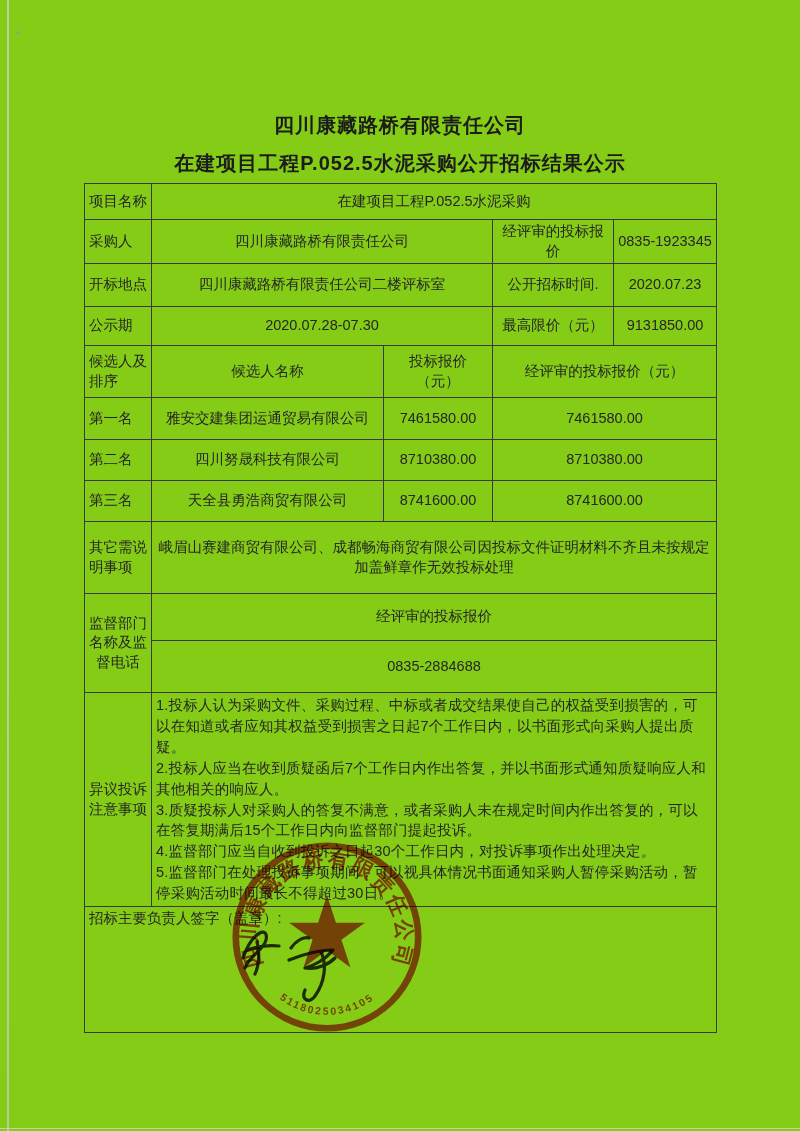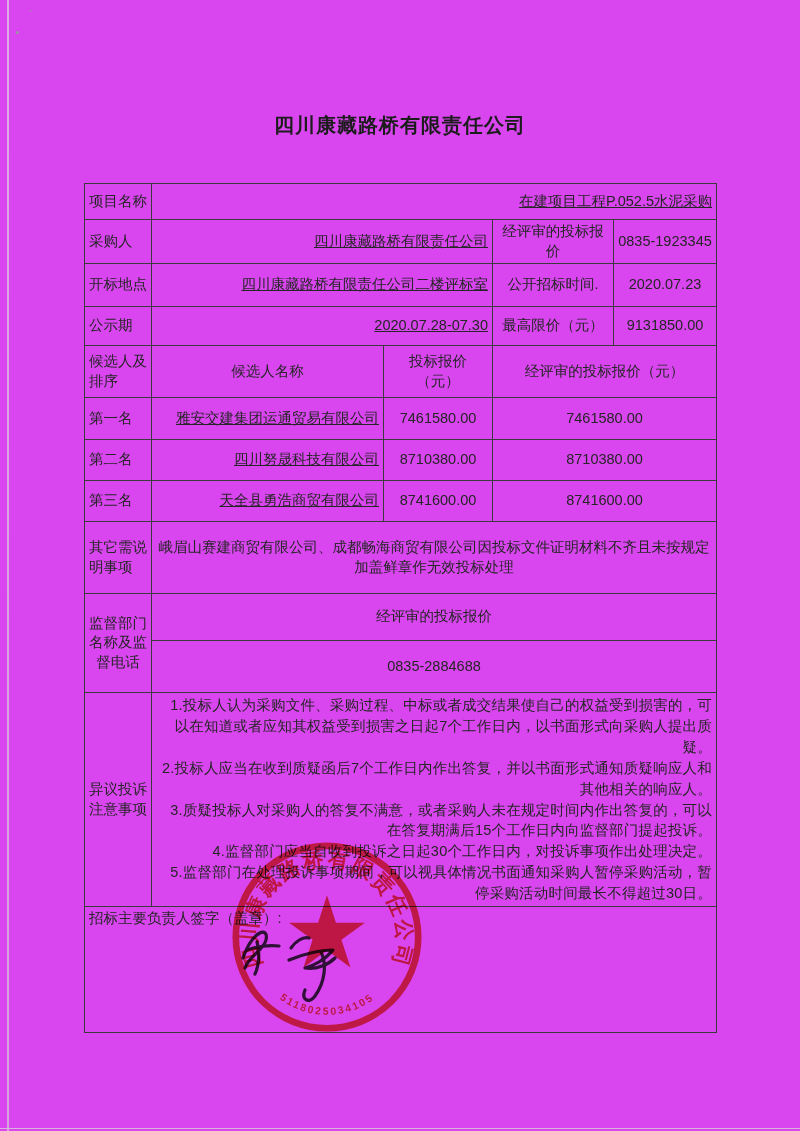--- a/index.html
+++ b/index.html
@@ -1,20 +1,20 @@
 <!DOCTYPE html>
 <html><head>
 <meta charset="utf-8">
 <style>
   html,body{margin:0;padding:0;background:#e8e6e8;}
   .page{
     position:relative;
     width:800px;height:1131px;
     margin:0 auto;
-    background:#d946ef;
+    background:#84cc16;
     overflow:hidden;
     font-family:"Liberation Sans","DejaVu Sans",sans-serif;
     color:#242424;
   }
   .page-edge-left{position:absolute;left:7px;top:0;width:2px;height:100%;background:linear-gradient(#d9d6da,#cfccd0);opacity:.7;}
   .page-edge-bottom{position:absolute;left:0;bottom:2px;width:100%;height:1px;background:#d3d0d4;opacity:.8;}
   .speck{position:absolute;background:#9a97a0;border-radius:50%;}
 
   .title{
     position:absolute;left:0;width:100%;
@@ -30,24 +30,24 @@
   }
   table.doc-table td{
     border:1.6px solid #3a3a3a;
     font-size:14.5px;line-height:1.35;
     padding:2px 4px;
     color:#262626;
     overflow:hidden;
   }
   td.lab{padding-left:4px;text-align:left;}
   td.lab-c{text-align:center;padding:2px 3px;}
-  td.val{padding-left:7px;text-align:right;text-decoration:underline;}
+  td.val{padding-left:7px;text-align:center;}
   td.cen{text-align:center;}
   td.objection-cell{padding:8px 9px 6px 9px;vertical-align:middle;}
-  .obj-line{text-align:right;letter-spacing:.2px;line-height:1.44;}
+  .obj-line{text-align:left;letter-spacing:.2px;line-height:1.44;}
   td.sign-cell{vertical-align:top;padding:8px 6px;}
   .two-line-center{line-height:1.75;}
 
   tr.h36{height:36px;padding-left:8px;} tr.h43{height:43px;margin-left:32px;} tr.h39{height:39px;padding-left:11px;}
   tr.h51{height:52px;} tr.h42{height:42px;} tr.h41{height:41px;}
   tr.h72{height:72px;margin-left:10px;} tr.h47{height:47px;} tr.h52{height:52px;}
   tr.h202{height:202px;} tr.h126{height:126px;}
 
   .seal{
     position:absolute;left:232px;top:842px;
@@ -64,20 +64,21 @@
 </head>
 <body>
 
 <div class="page">
   <div class="page-edge-left"></div>
   <div class="page-edge-bottom"></div>
   <div class="speck" style="left:16px;top:31px;width:3px;height:3px;"></div>
   <div class="speck" style="left:30px;top:10px;width:2px;height:2px;opacity:.5;"></div>
 
   <div class="title title1">四川康藏路桥有限责任公司</div>
+  <div class="title title2">在建项目工程P.052.5水泥采购公开招标结果公示</div>
 
   <table class="doc-table">
     <colgroup>
       <col style="width:67px">
         <col style="width:232px">
         <col style="width:109px">
         <col style="width:121px">
         <col style="width:103px">
     </colgroup>
 

